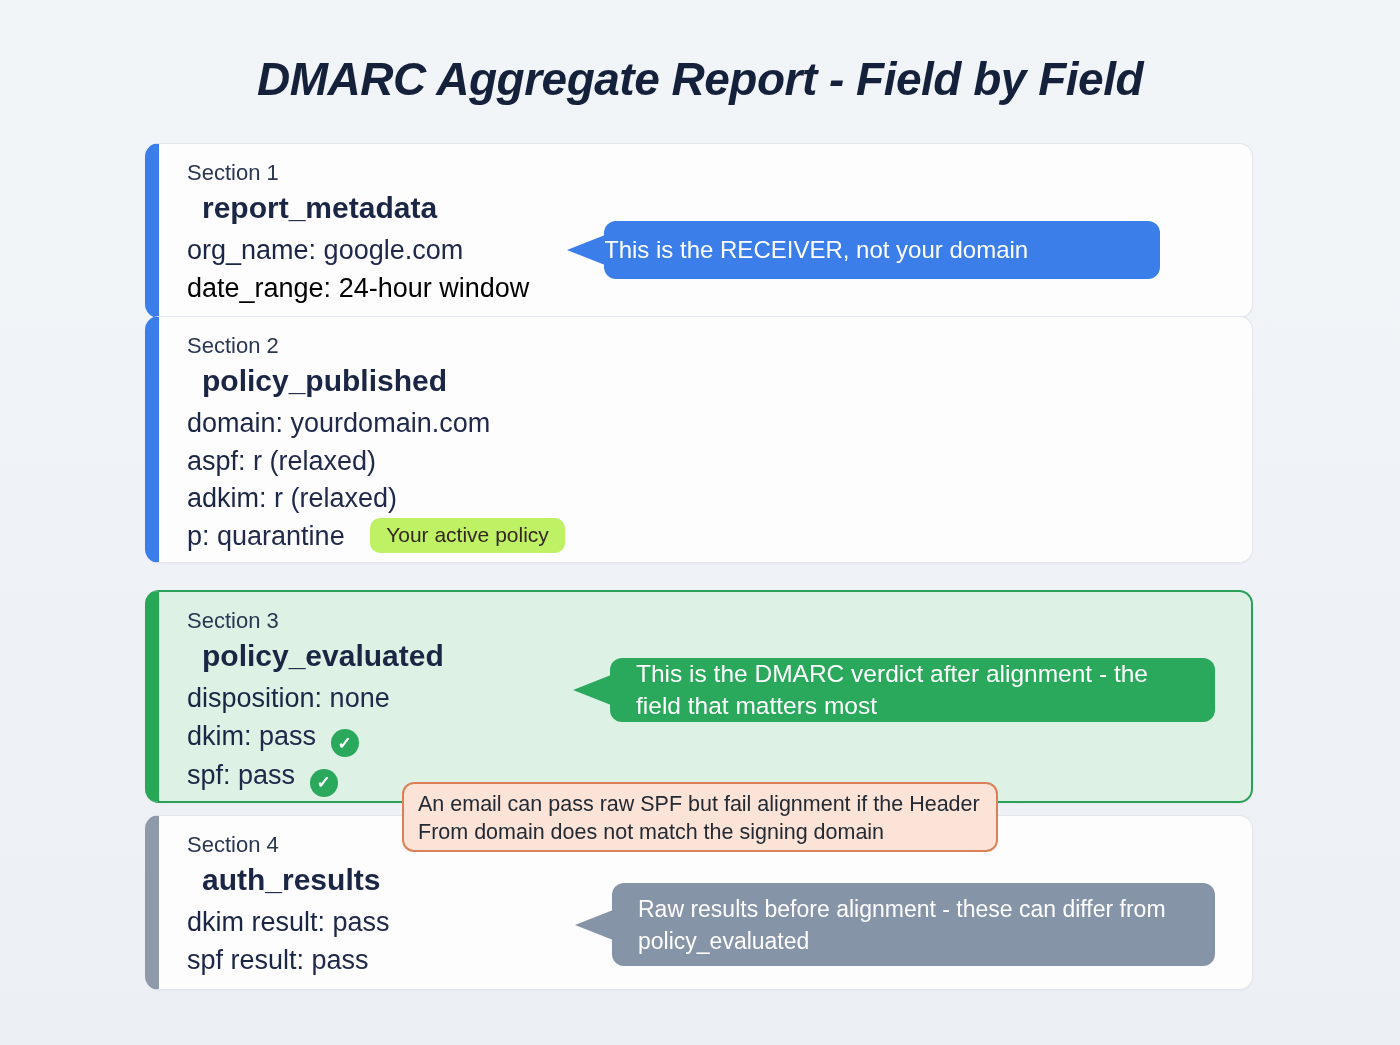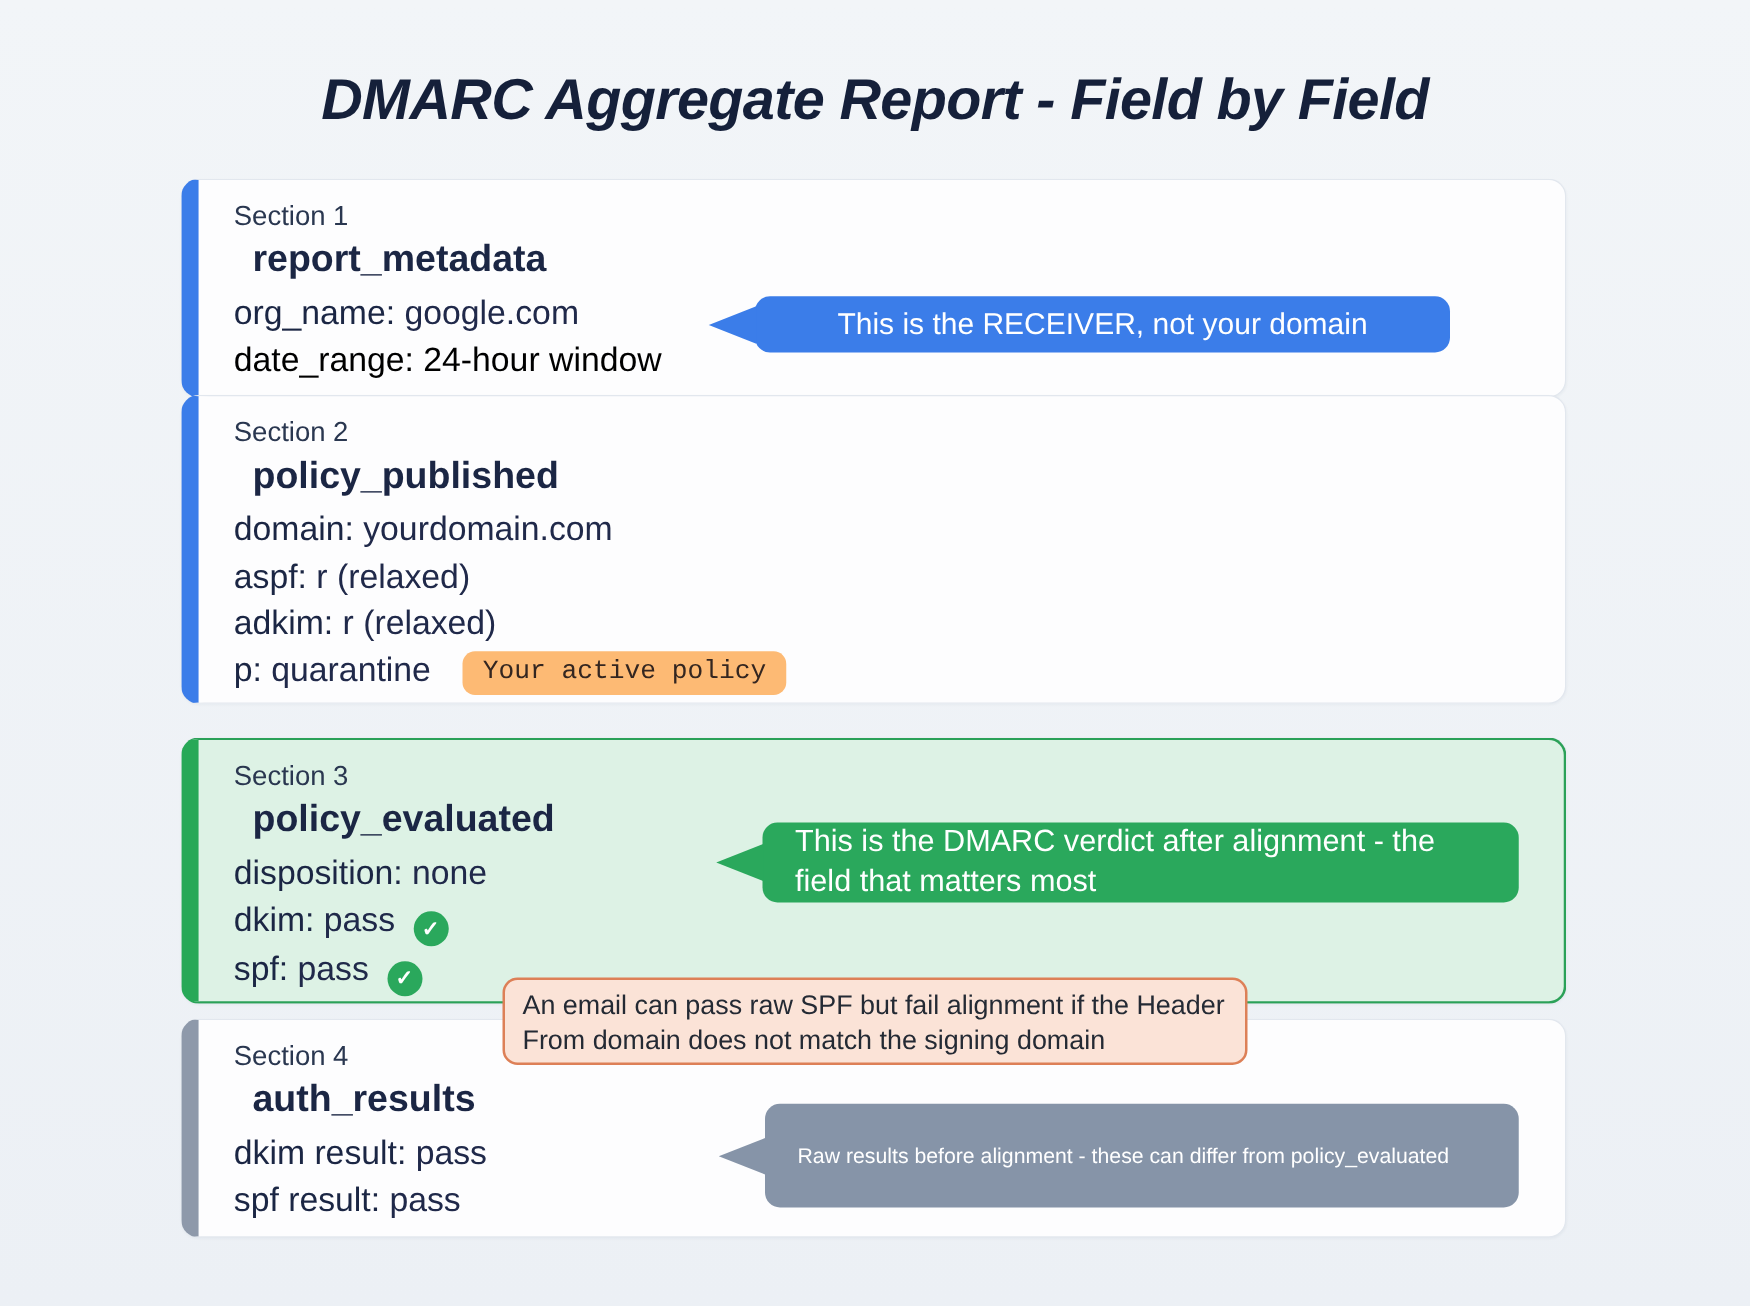--- a/index.html
+++ b/index.html
@@ -47,29 +47,28 @@
     border-left: 14px solid #27a857;
   }
   .card.s4 { top: 815px; height: 175px; border-left-color: #8e99aa; }
   .sec-label { font-size: 22px; color: #2a3750; margin: 3px 0 5px; }
   .sec-title { font-size: 30px; font-weight: bold; color: #1b2644; margin: 0 15px 7px; }
   .row { font-size: 27px; color: #20294a; line-height: 37.5px; }
   .row .lbl { font-weight: normal; color: #1b2644; }
   .row.muted, .row.muted .lbl { color: #000000; }
   .badge {
     display: inline-block;
-    background: #fdba74;
+    background: #bef264;
     color: #342620;
     font-size: 21px;
     line-height: 24px;
     padding: 5px 16px 6px;
     border-radius: 10px;
     margin-left: 18px;
     vertical-align: 3px;
-    font-family: Liberation Mono, monospace;
   }
   .check {
     display: inline-flex;
     width: 28px; height: 28px;
     border-radius: 50%;
     background: #2aa85c;
     color: #ffffff;
     align-items: center;
     justify-content: center;
     font-size: 17px;
@@ -89,25 +88,25 @@
     content: "";
     position: absolute;
     right: 100%;
     top: 50%;
     transform: translateY(-50%);
     border-style: solid;
     border-color: transparent;
     border-width: 15px 38px 15px 0;
     margin-right: -1px;
   }
-  .callout.blue  { background: #3b7de9; left: 604px; top: 221px; width: 556px; height: 45px; justify-content: center; font-size: 24px; margin-top: 16px; }
+  .callout.blue  { background: #3b7de9; left: 604px; top: 221px; width: 556px; height: 58px; font-size: 24px; }
   .callout.blue::before  { border-right-color: #3b7de9; }
   .callout.green { background: #2aa85c; left: 610px; top: 658px; width: 605px; height: 64px; font-size: 24.5px; line-height: 32px; padding: 0 60px 0 26px; }
   .callout.green::before { border-right-color: #2aa85c; }
-  .callout.gray  { background: #8694a8; left: 612px; top: 883px; width: 603px; height: 83px; font-size: 17px; line-height: 32px; padding: 0 40px 0 26px; }
+  .callout.gray  { background: #8694a8; left: 612px; top: 883px; width: 603px; height: 83px; font-size: 23px; line-height: 32px; padding: 0 40px 0 26px; }
   .callout.gray::before  { border-right-color: #8694a8; }
   .note {
     position: absolute;
     left: 402px; top: 782px;
     width: 596px; height: 70px;
     background: #fbe3d7;
     border: 2px solid #dd8057;
     border-radius: 12px;
     color: #242a34;
     font-size: 21.5px;

